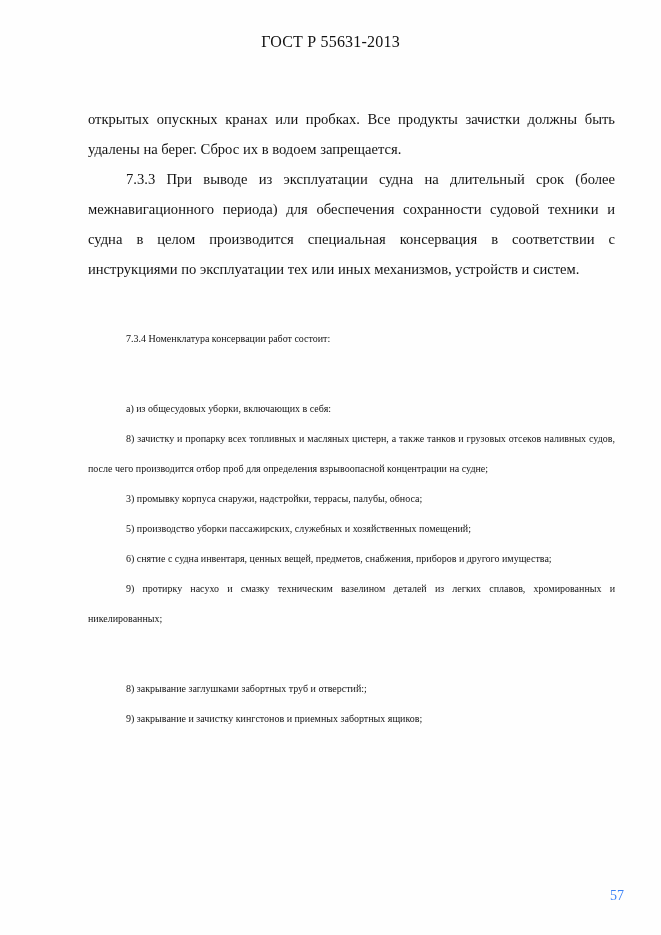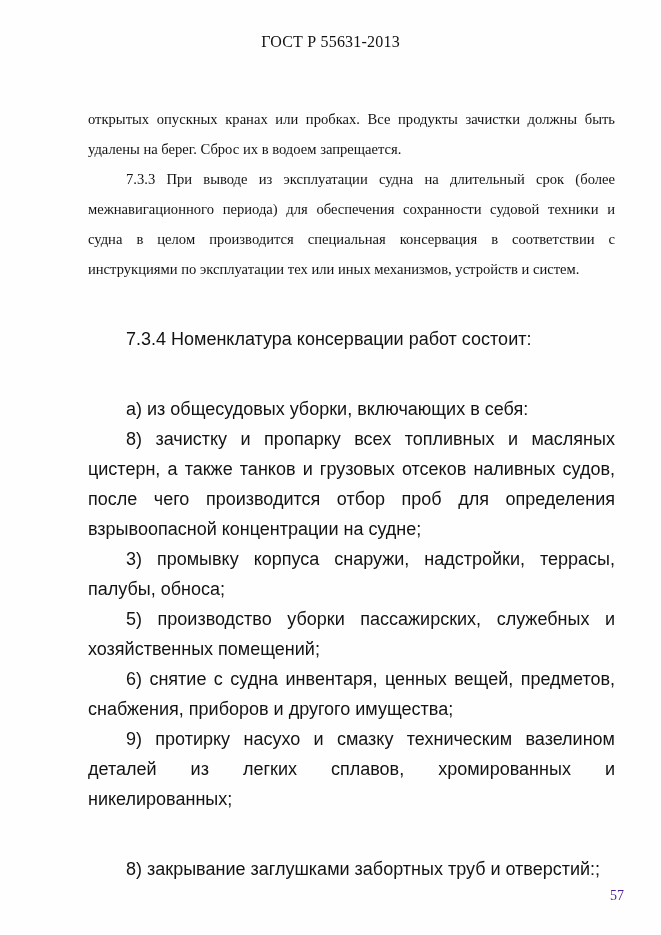--- a/index.html
+++ b/index.html
@@ -33,22 +33,22 @@
     letter-spacing: 0.2px;
     color: #111;
   }
   .content {
     position: absolute;
     top: 64px;
     left: 88px;
     width: 527px;
   }
   .para {
-    font-family: Liberation Sans, sans-serif;
-    font-size: 18px;
+    font-family: Liberation Serif, serif;
+    font-size: 10px;
     line-height: 30px;
     text-align: justify;
     text-justify: inter-word;
     margin: 0;
     color: #121212;
     hyphens: none;
   }
   .para.indent {
     text-indent: 38px;
   }
@@ -61,21 +61,21 @@
     margin-top: 40px;
   }
   .footer-page {
     position: absolute;
     top: 888px;
     left: 0;
     width: 624px;
     text-align: right;
     font-family: "Liberation Serif", serif;
     font-size: 14px;
-    color: #4c1d95;
+    color: #3b82f6;
   }
 </style>
 </head>
 <body>
 
 <div class="page">
 
   <div class="header">ГОСТ Р 55631-2013</div>
 
   <div class="content">
@@ -95,19 +95,20 @@
 
 
     <p class="para indent">5)   производство уборки пассажирских, служебных и хозяйственных помещений;</p>
 
     <p class="para indent">6)  снятие с судна инвентаря, ценных вещей, предметов, снабжения, приборов и другого имущества;</p>
 
     <p class="para indent">9)   протирку насухо и смазку техническим вазелином деталей из легких сплавов, хромированных и никелированных;</p>
 
     <p class="para indent last-line-left">8)   закрывание заглушками забортных труб и отверстий:;</p>
 
+    <p class="para indent">9)   закрывание и зачистку кингстонов и приемных забортных ящиков;</p>
 
 
   </div>
 
   <div class="footer-page">57</div>
 
 </div>
 
 </body></html>

